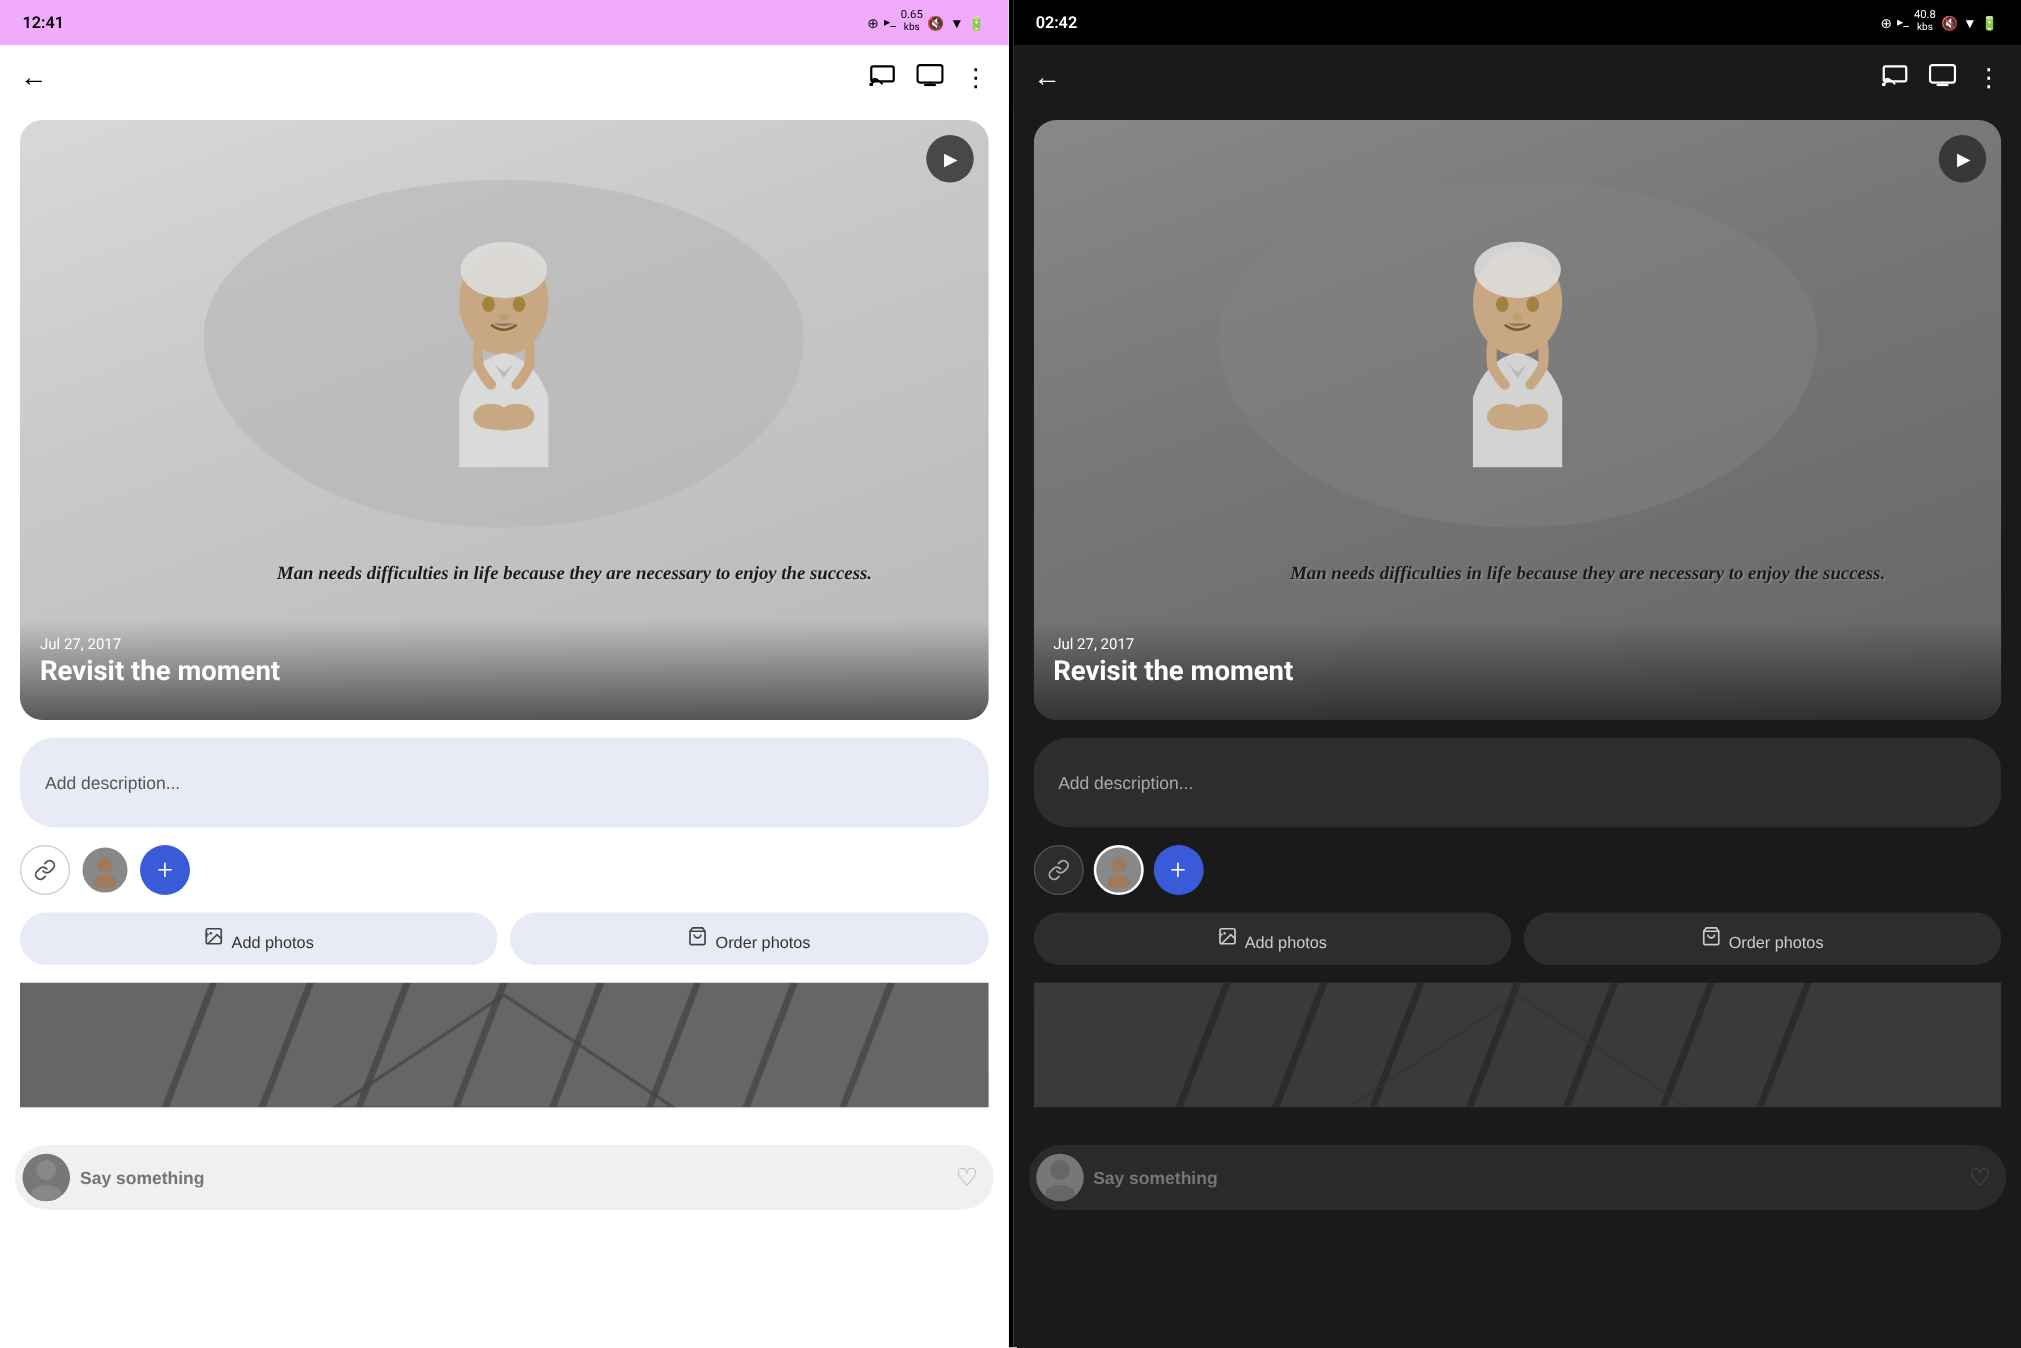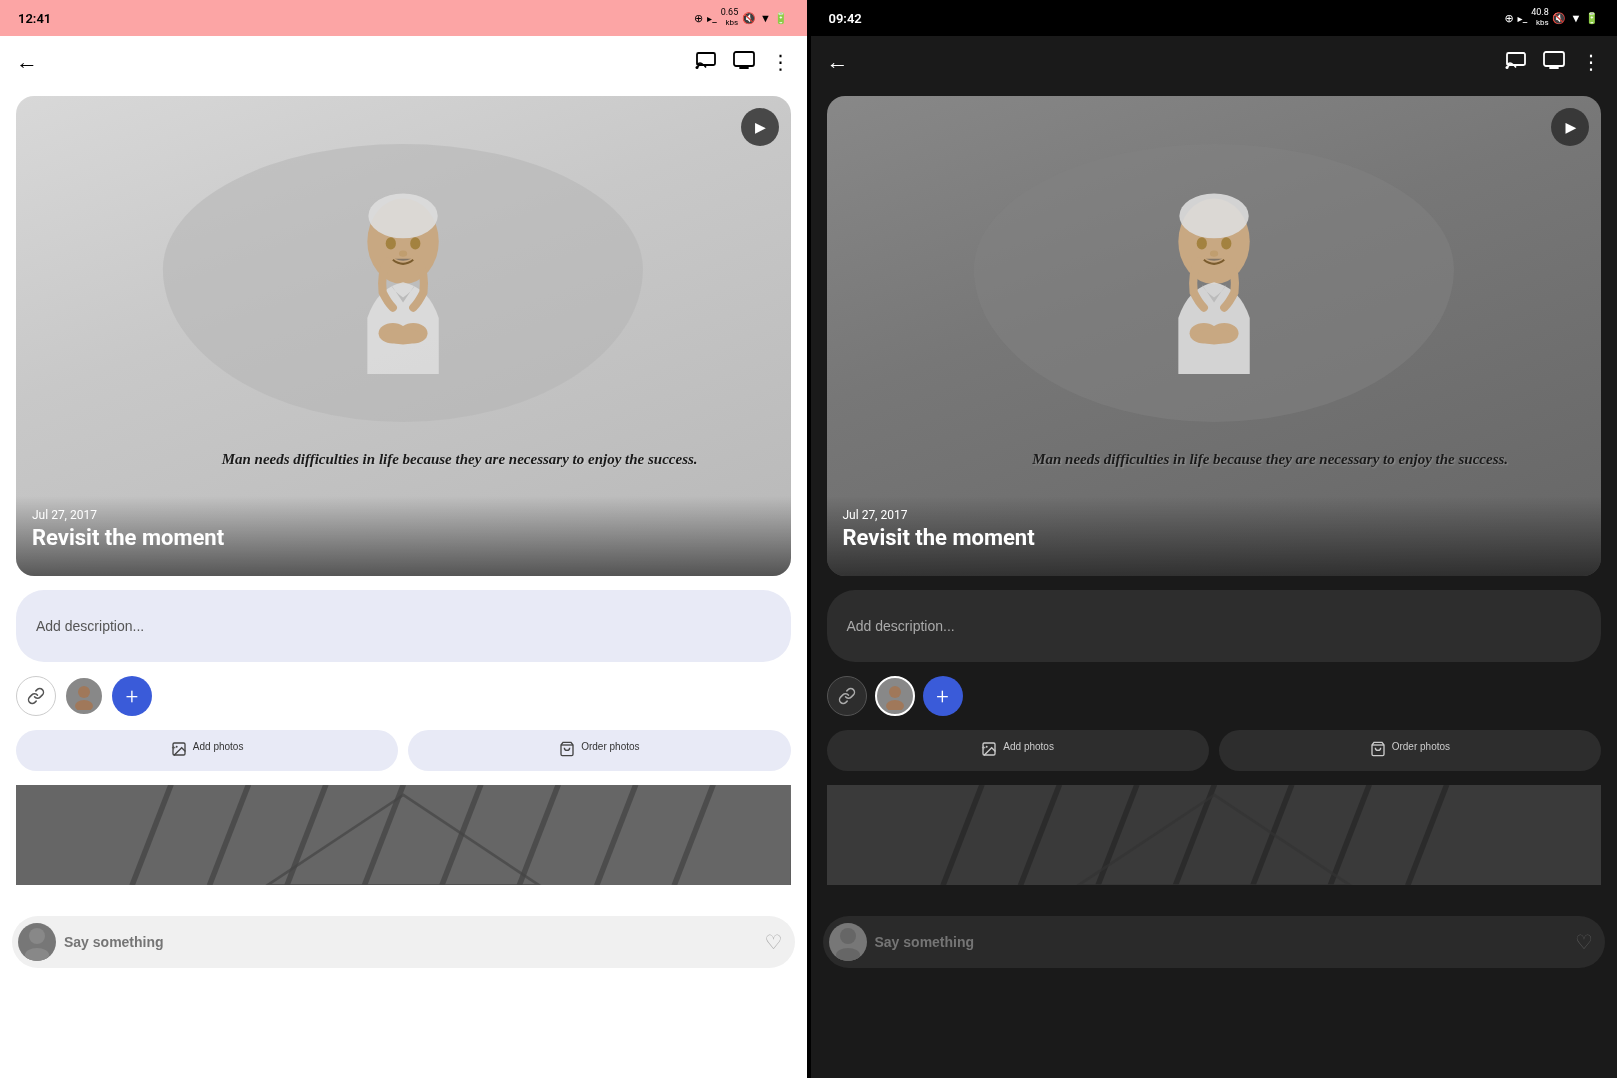--- a/index.html
+++ b/index.html
@@ -27,40 +27,40 @@
     }
 
     
     .status-bar {
       display: flex;
       justify-content: space-between;
       align-items: center;
       padding: 6px 18px;
       height: 36px;
     }
-    .status-bar.light { background: #fca5a5; }
+    .status-bar.light { background: #f0abfc; }
     .status-bar.dark { background: #000000; }
     .status-time {
       font-size: 13px;
       font-weight: 600;
     }
     .status-bar.light .status-time { color: #000; }
     .status-bar.dark .status-time { color: #fff; }
     .status-icons {
       display: flex;
       align-items: center;
       gap: 4px;
       font-size: 11px;
     }
     .status-bar.light .status-icons { color: #000; }
     .status-bar.dark .status-icons { color: #fff; }
     .status-kbps {
       font-size: 9px;
       line-height: 1.1;
-      text-align: right;
+      text-align: center;
     }
 
     
     .top-nav {
       display: flex;
       align-items: center;
       justify-content: space-between;
       padding: 8px 16px;
       height: 52px;
     }
@@ -275,24 +275,24 @@
 
     
     .action-row {
       display: flex;
       gap: 10px;
     }
     .action-btn {
       flex: 1;
       border-radius: 24px;
       padding: 11px 8px;
-      font-size: 10px;
+      font-size: 13px;
       font-weight: 500;
       display: flex;
-      align-items: flex-start;
+      align-items: flex-end;
       justify-content: center;
       gap: 6px;
       cursor: pointer;
       border: none;
     }
     .action-btn.light {
       background: #e8eaf6;
       color: #333;
     }
     .action-btn.dark {
@@ -539,21 +539,21 @@
     </div>
   </div>
 
 </div>
 
 <div class="panel-divider"></div>
 
 <div class="phone-panel dark" style="flex:1; max-width:809px;">
 
   <div class="status-bar dark">
-    <span class="status-time">09:42</span>
+    <span class="status-time">02:42</span>
     <div class="status-icons">
       <span>⊕</span>
       <span style="font-size:10px">▸_</span>
       <div class="status-kbps">
         <span>40.8</span><br><span style="font-size:8px">kbs</span>
       </div>
       <span>🔇</span>
       <span>▼</span>
       <span>🔋</span>
     </div>

